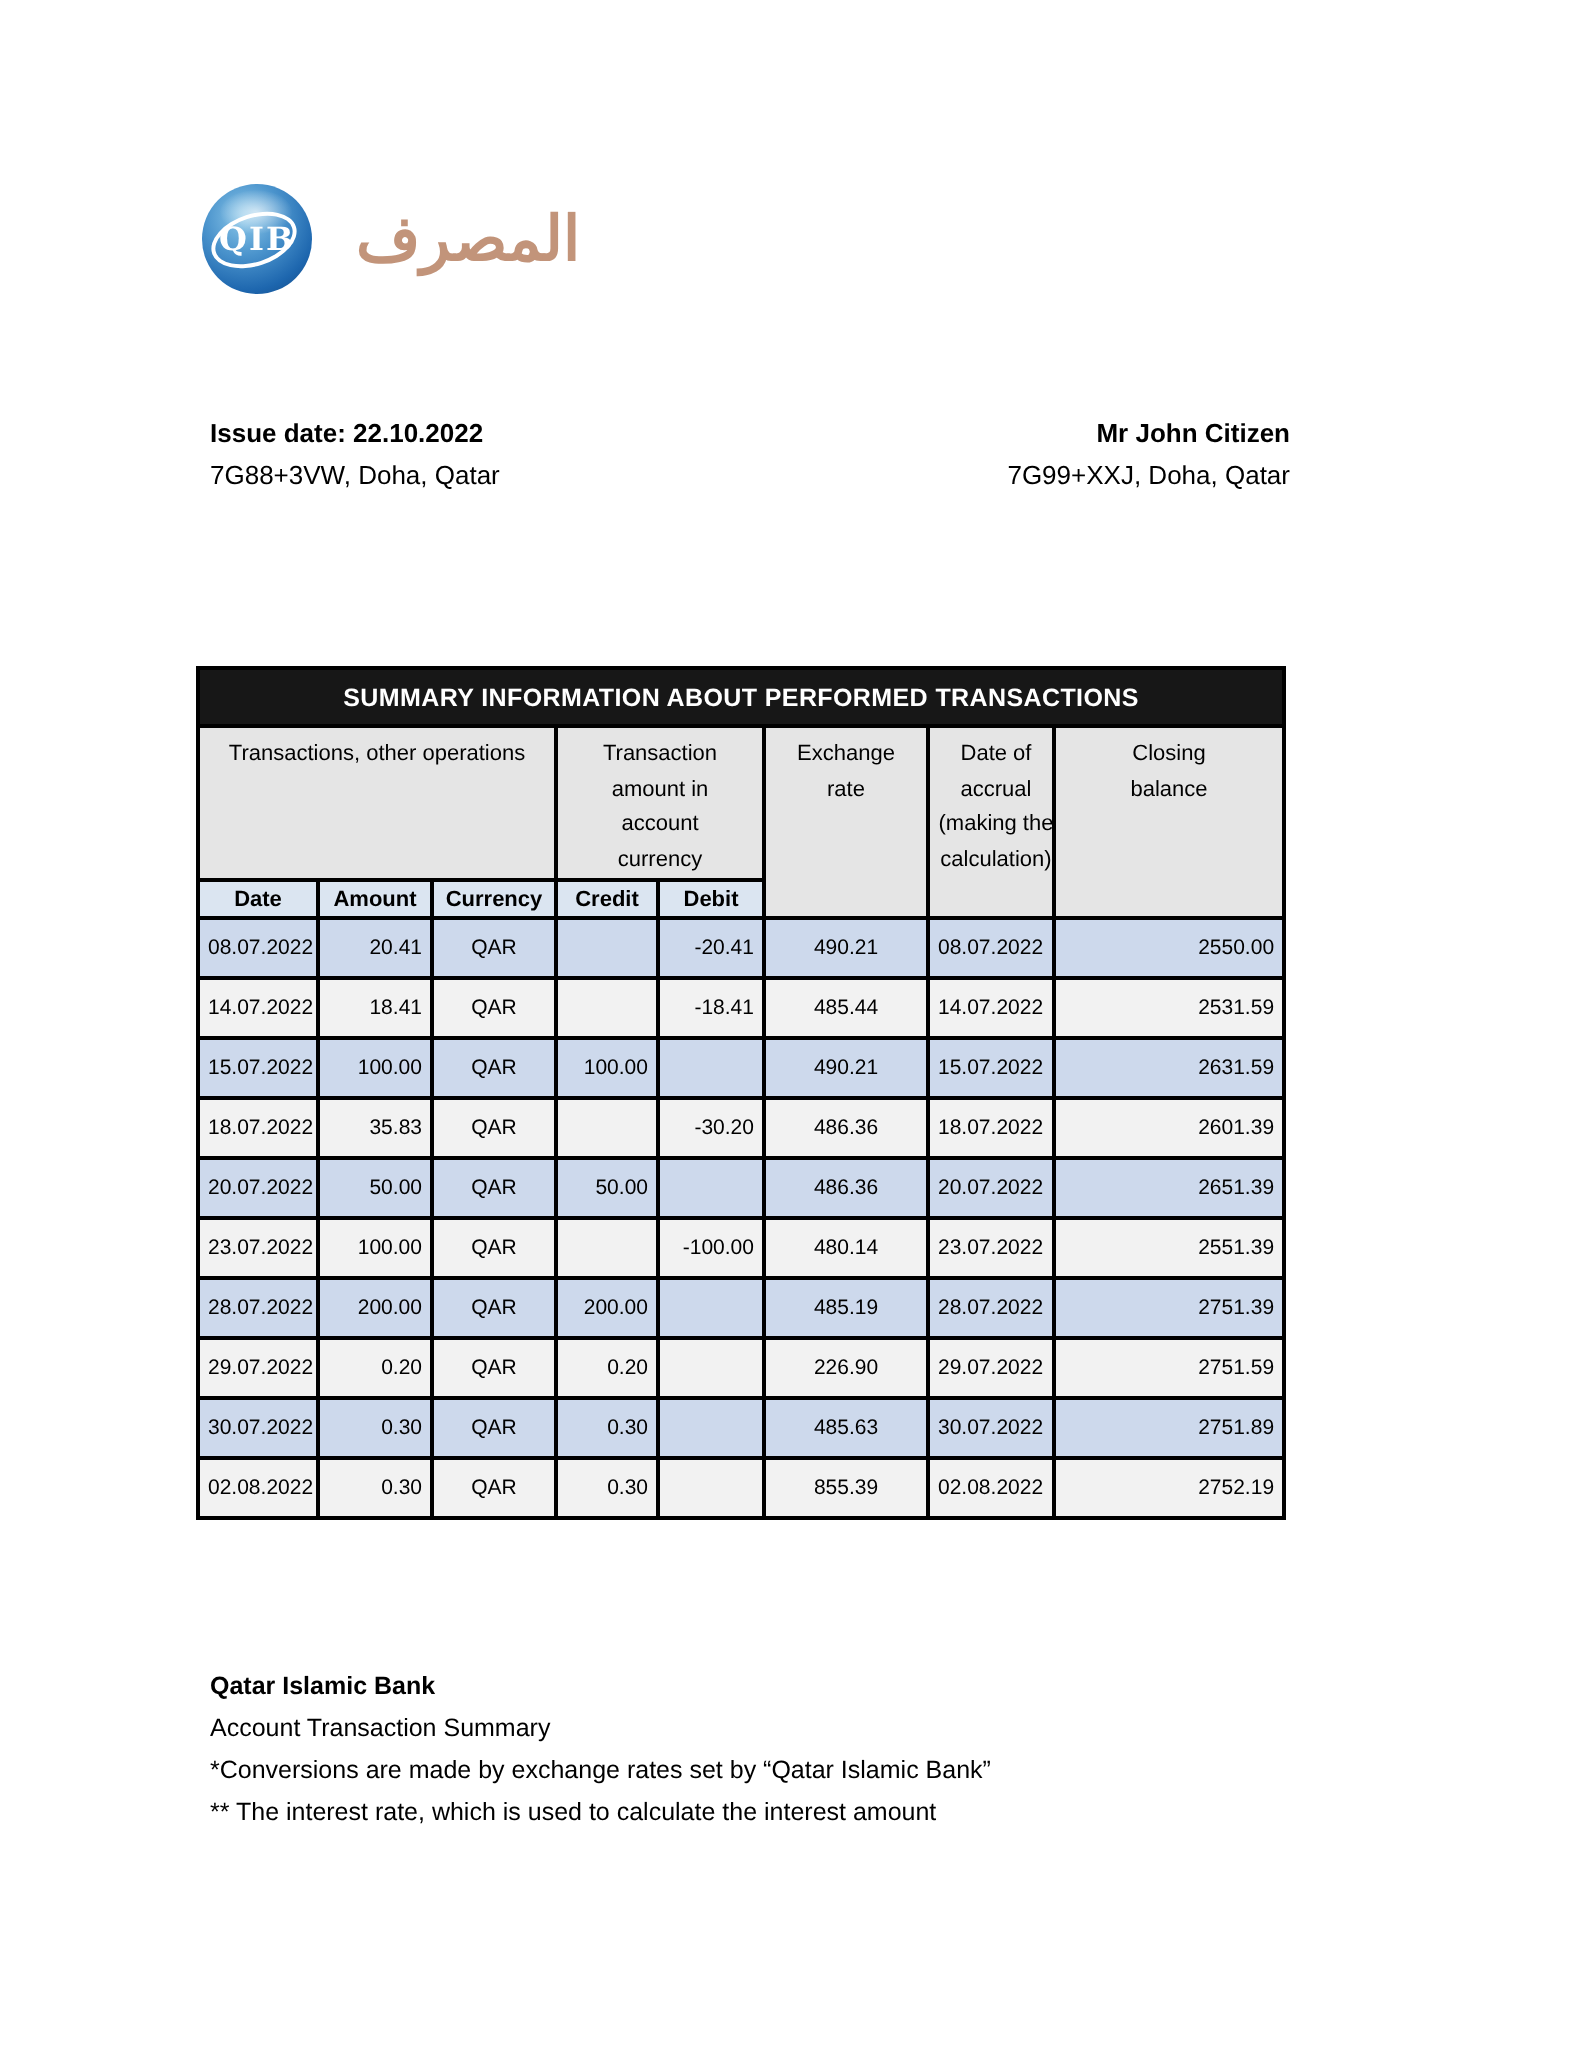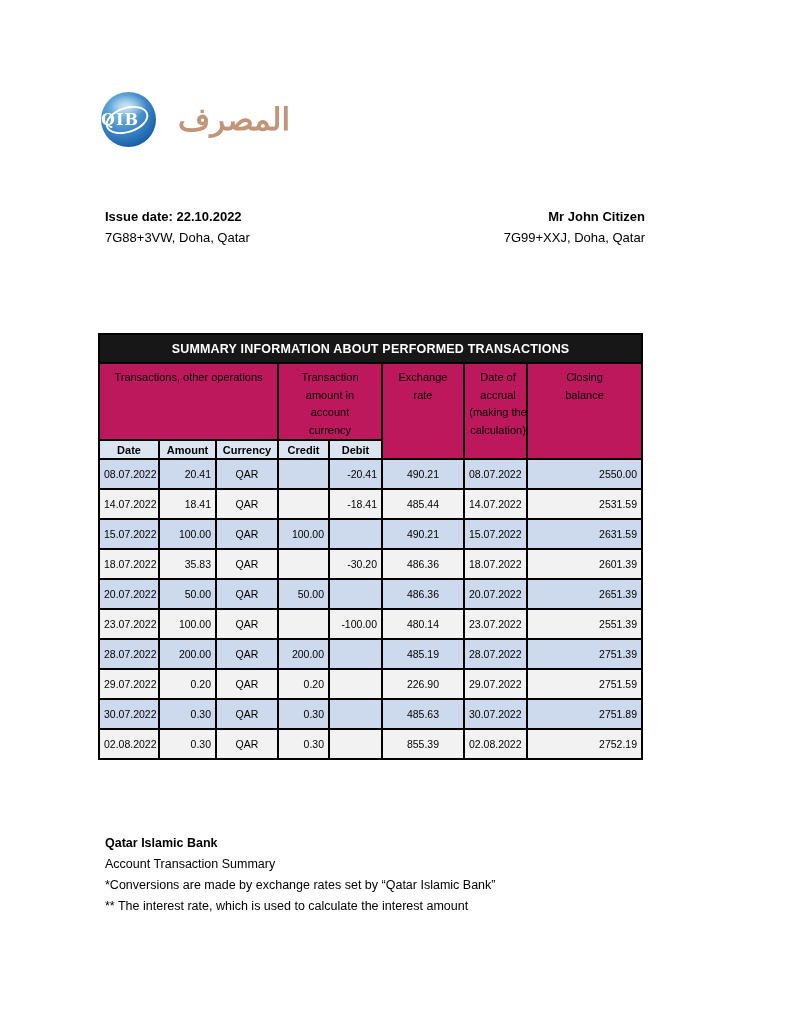--- a/index.html
+++ b/index.html
@@ -32,21 +32,21 @@
     content:'';position:absolute;left:16%;top:5%;width:66%;height:40%;
     background:radial-gradient(ellipse at center, rgba(255,255,255,.65), rgba(255,255,255,0) 72%);
     border-radius:50%;
   }
   .sphere .ring{
     position:absolute;left:4px;top:15px;width:44px;height:26px;
     border:2px solid #fff;border-radius:50%;
     transform:rotate(-18deg);
   }
   .sphere .qib{
-    position:absolute;left:0;top:18px;width:55px;text-align:left;
+    position:absolute;left:0;top:18px;width:55px;text-align:center;
     font-family:"DejaVu Serif",serif;font-size:16px;font-weight:bold;color:#fff;
     letter-spacing:1px;
   }
   .arabic{
     margin-left:22px;
     font-size:31px;font-weight:bold;color:var(--logo_arabic);
     line-height:1;
   }
 
   
@@ -67,21 +67,21 @@
   table.tx th,table.tx td{
     border:2px solid var(--border_black);
     padding:0 4px;overflow:hidden;
   }
   .title-cell{
     background:var(--title_bg);color:#fff;
     font-size:12.5px;font-weight:bold;text-align:center;
     height:29px;letter-spacing:.2px;
   }
   tr.group-row th{
-    background:#be185d;font-weight:normal;font-size:11px;
+    background:#e5e5e5;font-weight:normal;font-size:11px;
     vertical-align:top;text-align:center;
     height:71px;padding-top:5px;line-height:17.5px;
   }
   tr.group-row th span{display:inline-block;}
   .w-amt{width:66px;}
   .w-exch{width:52px;}
   .w-accr{width:58px;}
   .w-bal{width:48px;}
   tr.sub-row th{
     background:var(--subheader_blue);

